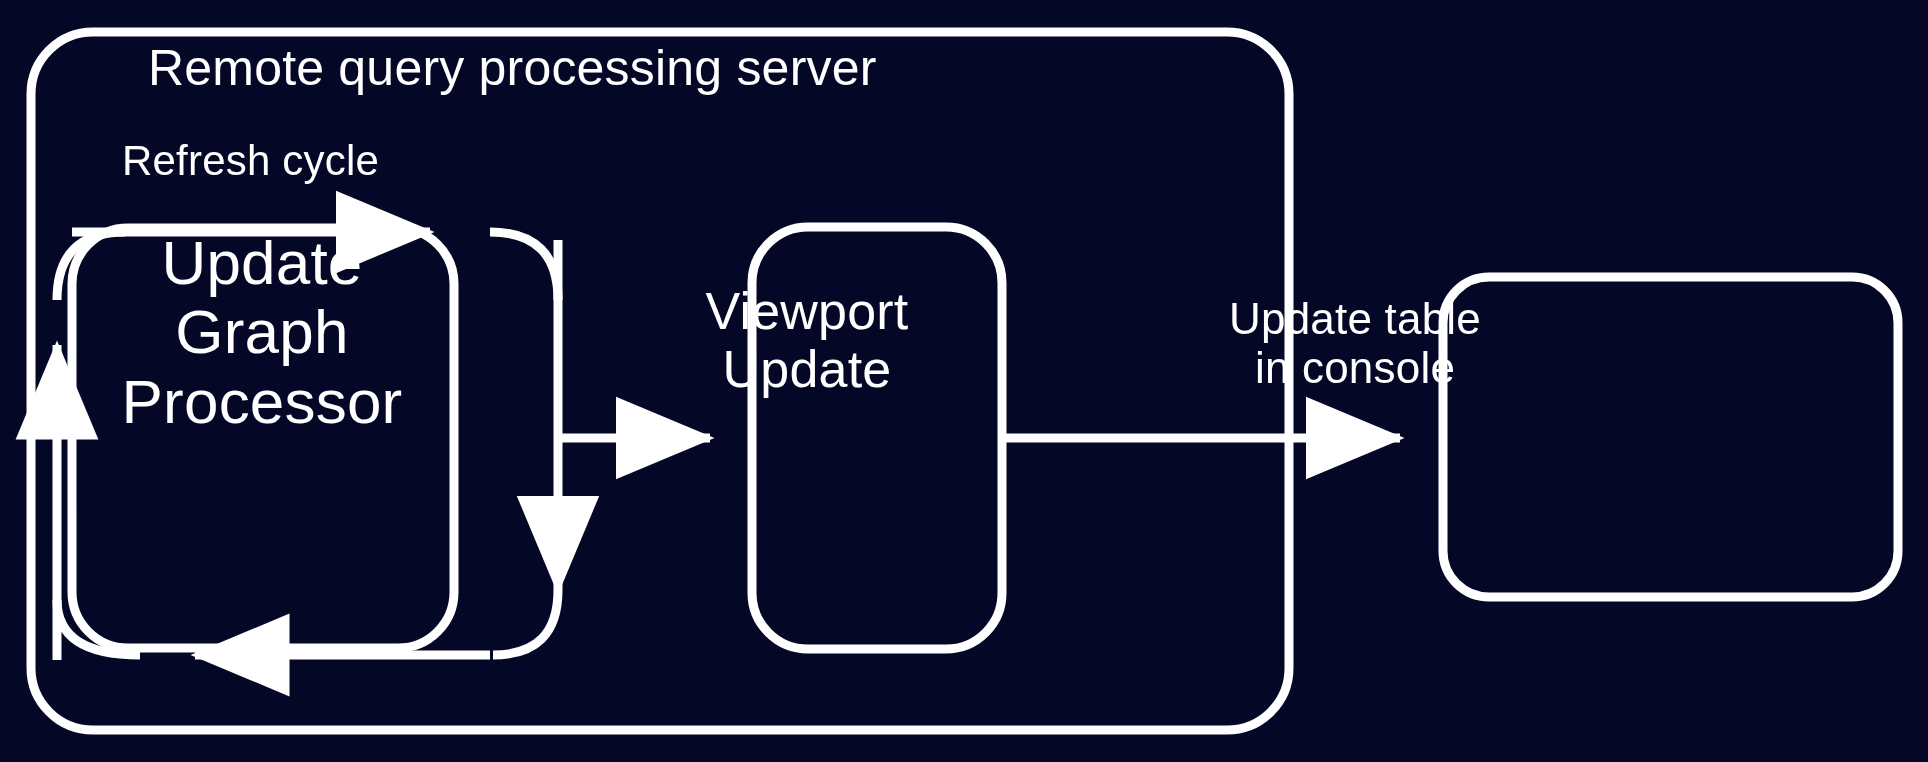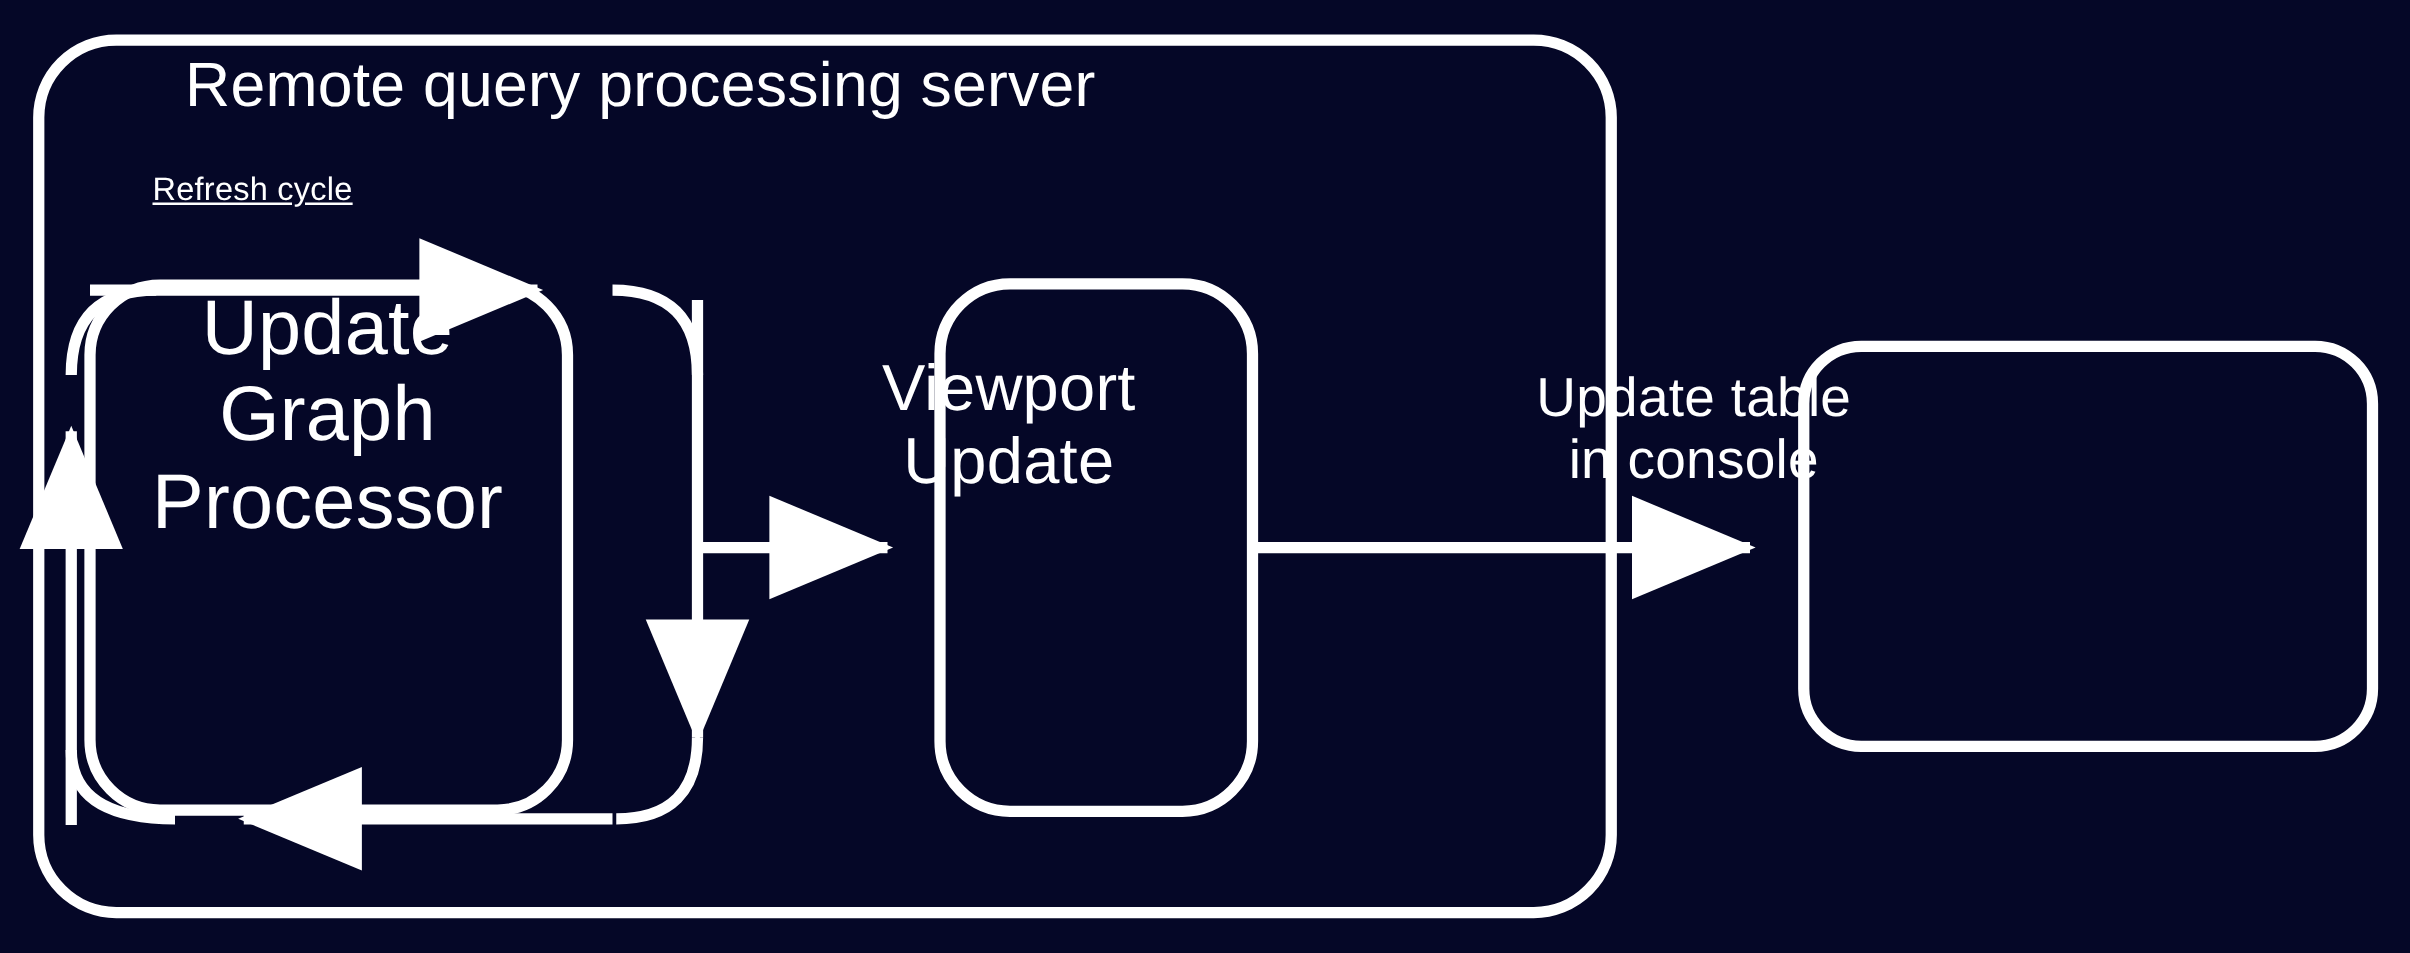--- a/index.html
+++ b/index.html
@@ -35,22 +35,21 @@
     letter-spacing: 0.2px;
   }
   #container-title {
     left: 148px;
     top: 40px;
     font-size: 50px;
   }
   #refresh-cycle-label {
     left: 122px;
     top: 137px;
-    font-size: 26px;
-    text-decoration: underline;
+    font-size: 42px;
   }
   #graph-processor-label {
     left: 72px;
     top: 228px;
     width: 380px;
     font-size: 62px;
   }
   #viewport-update-label {
     left: 612px;
     top: 282px;

